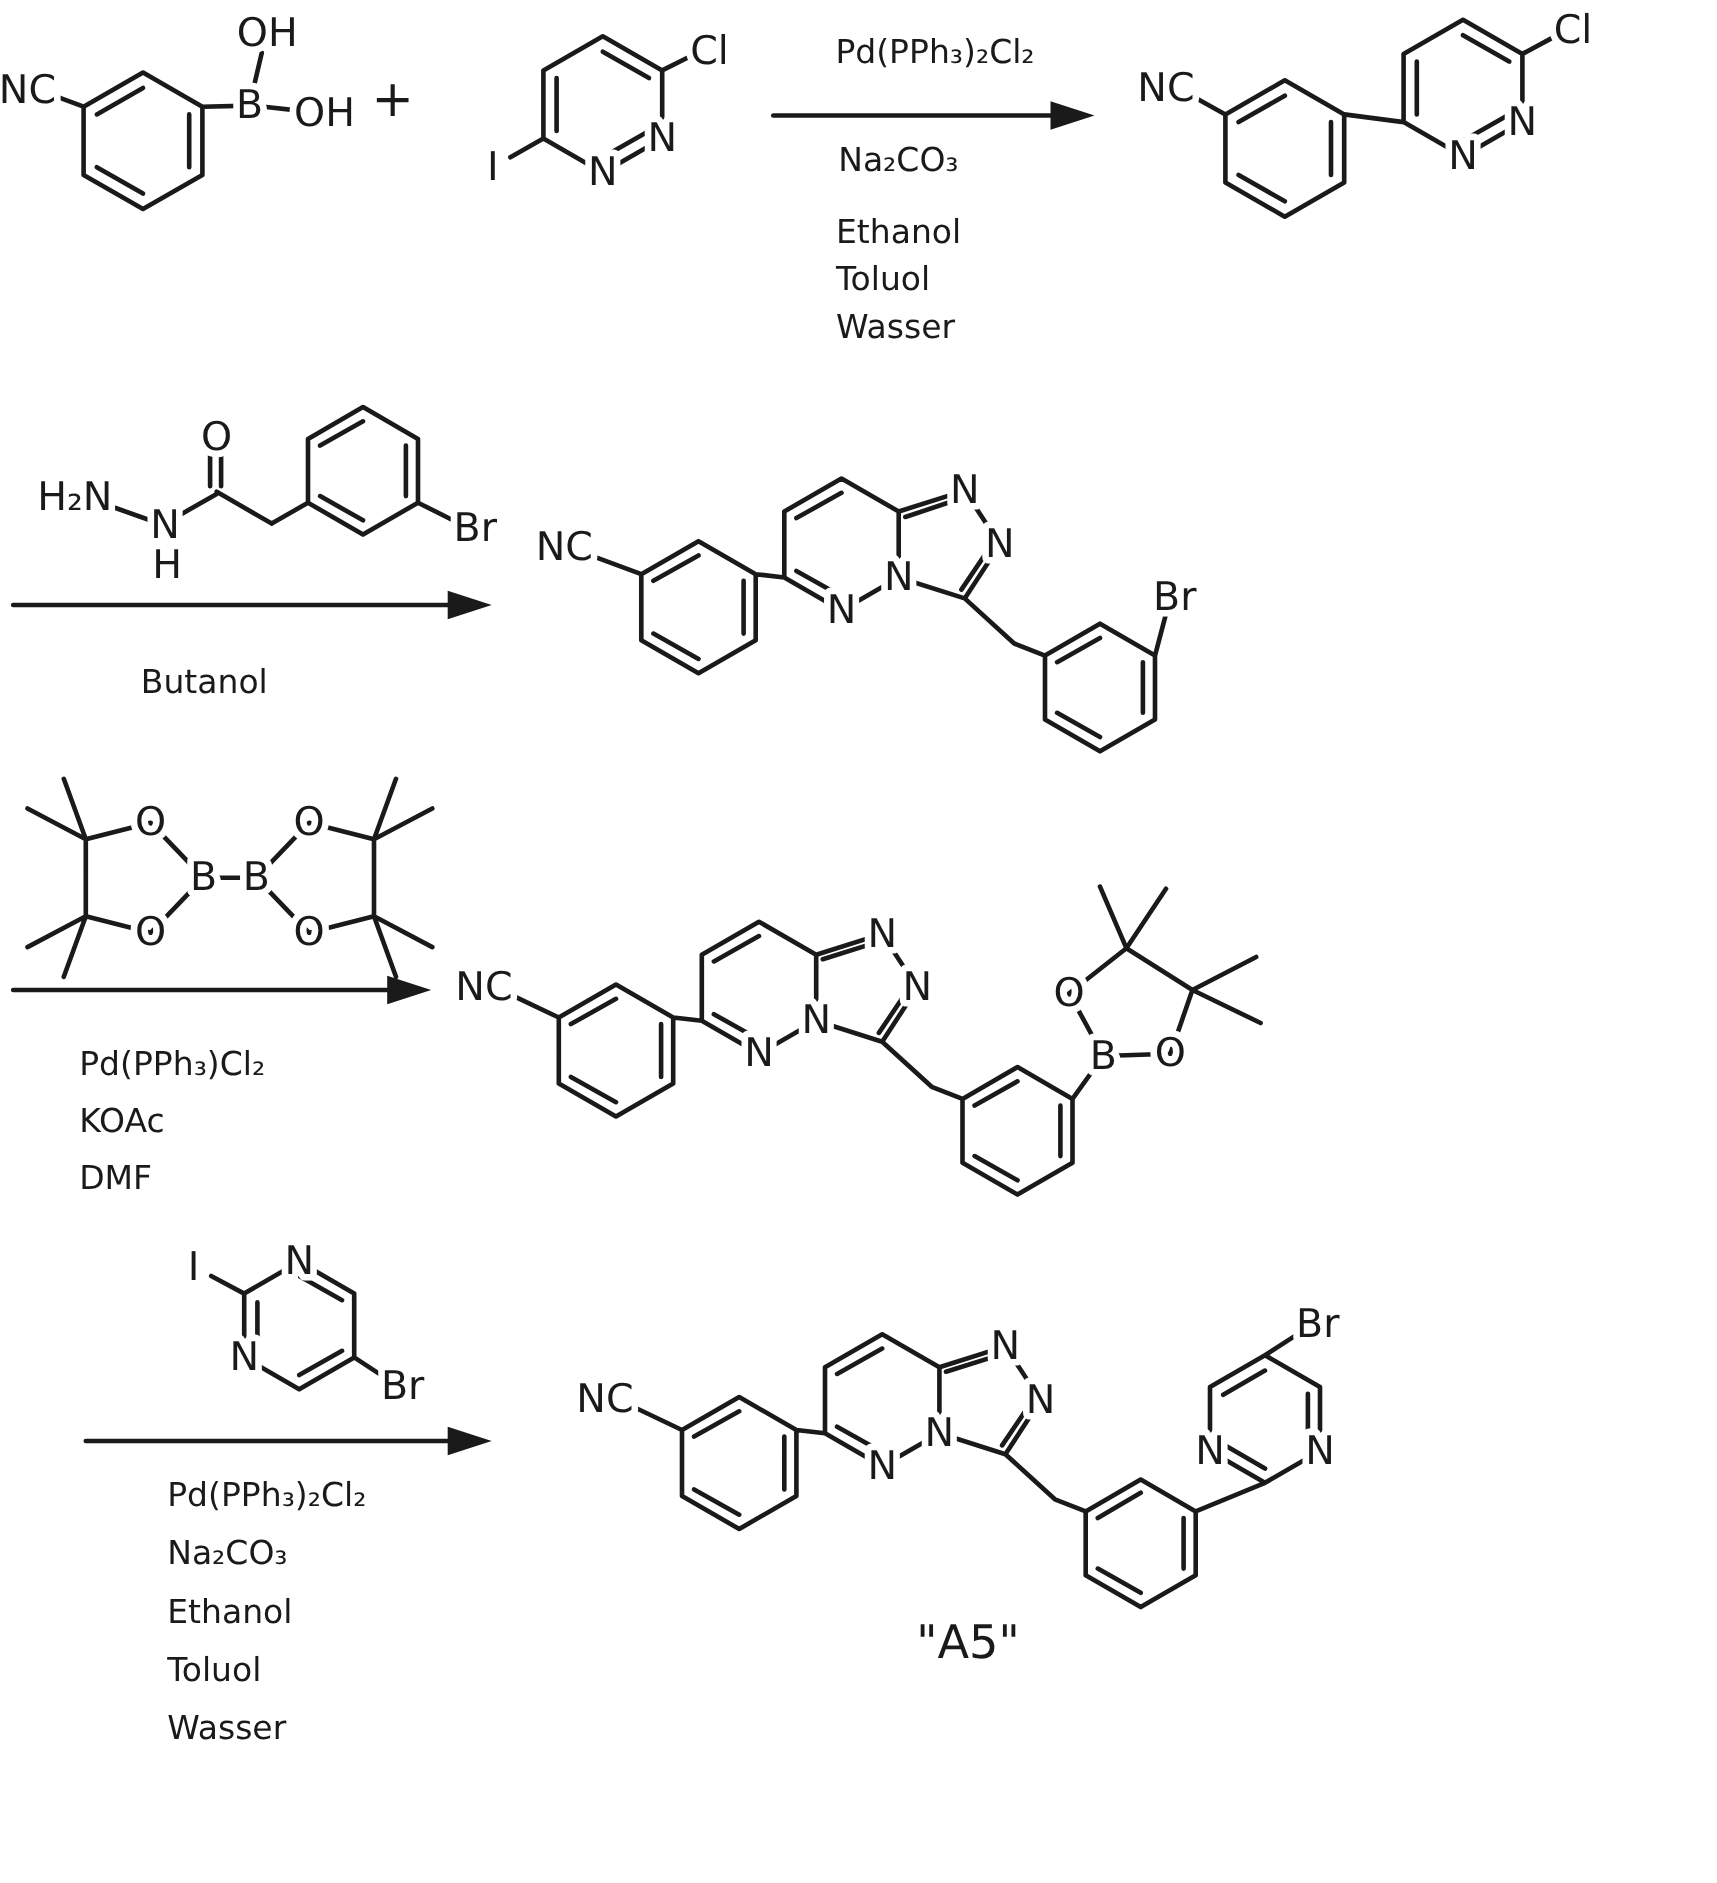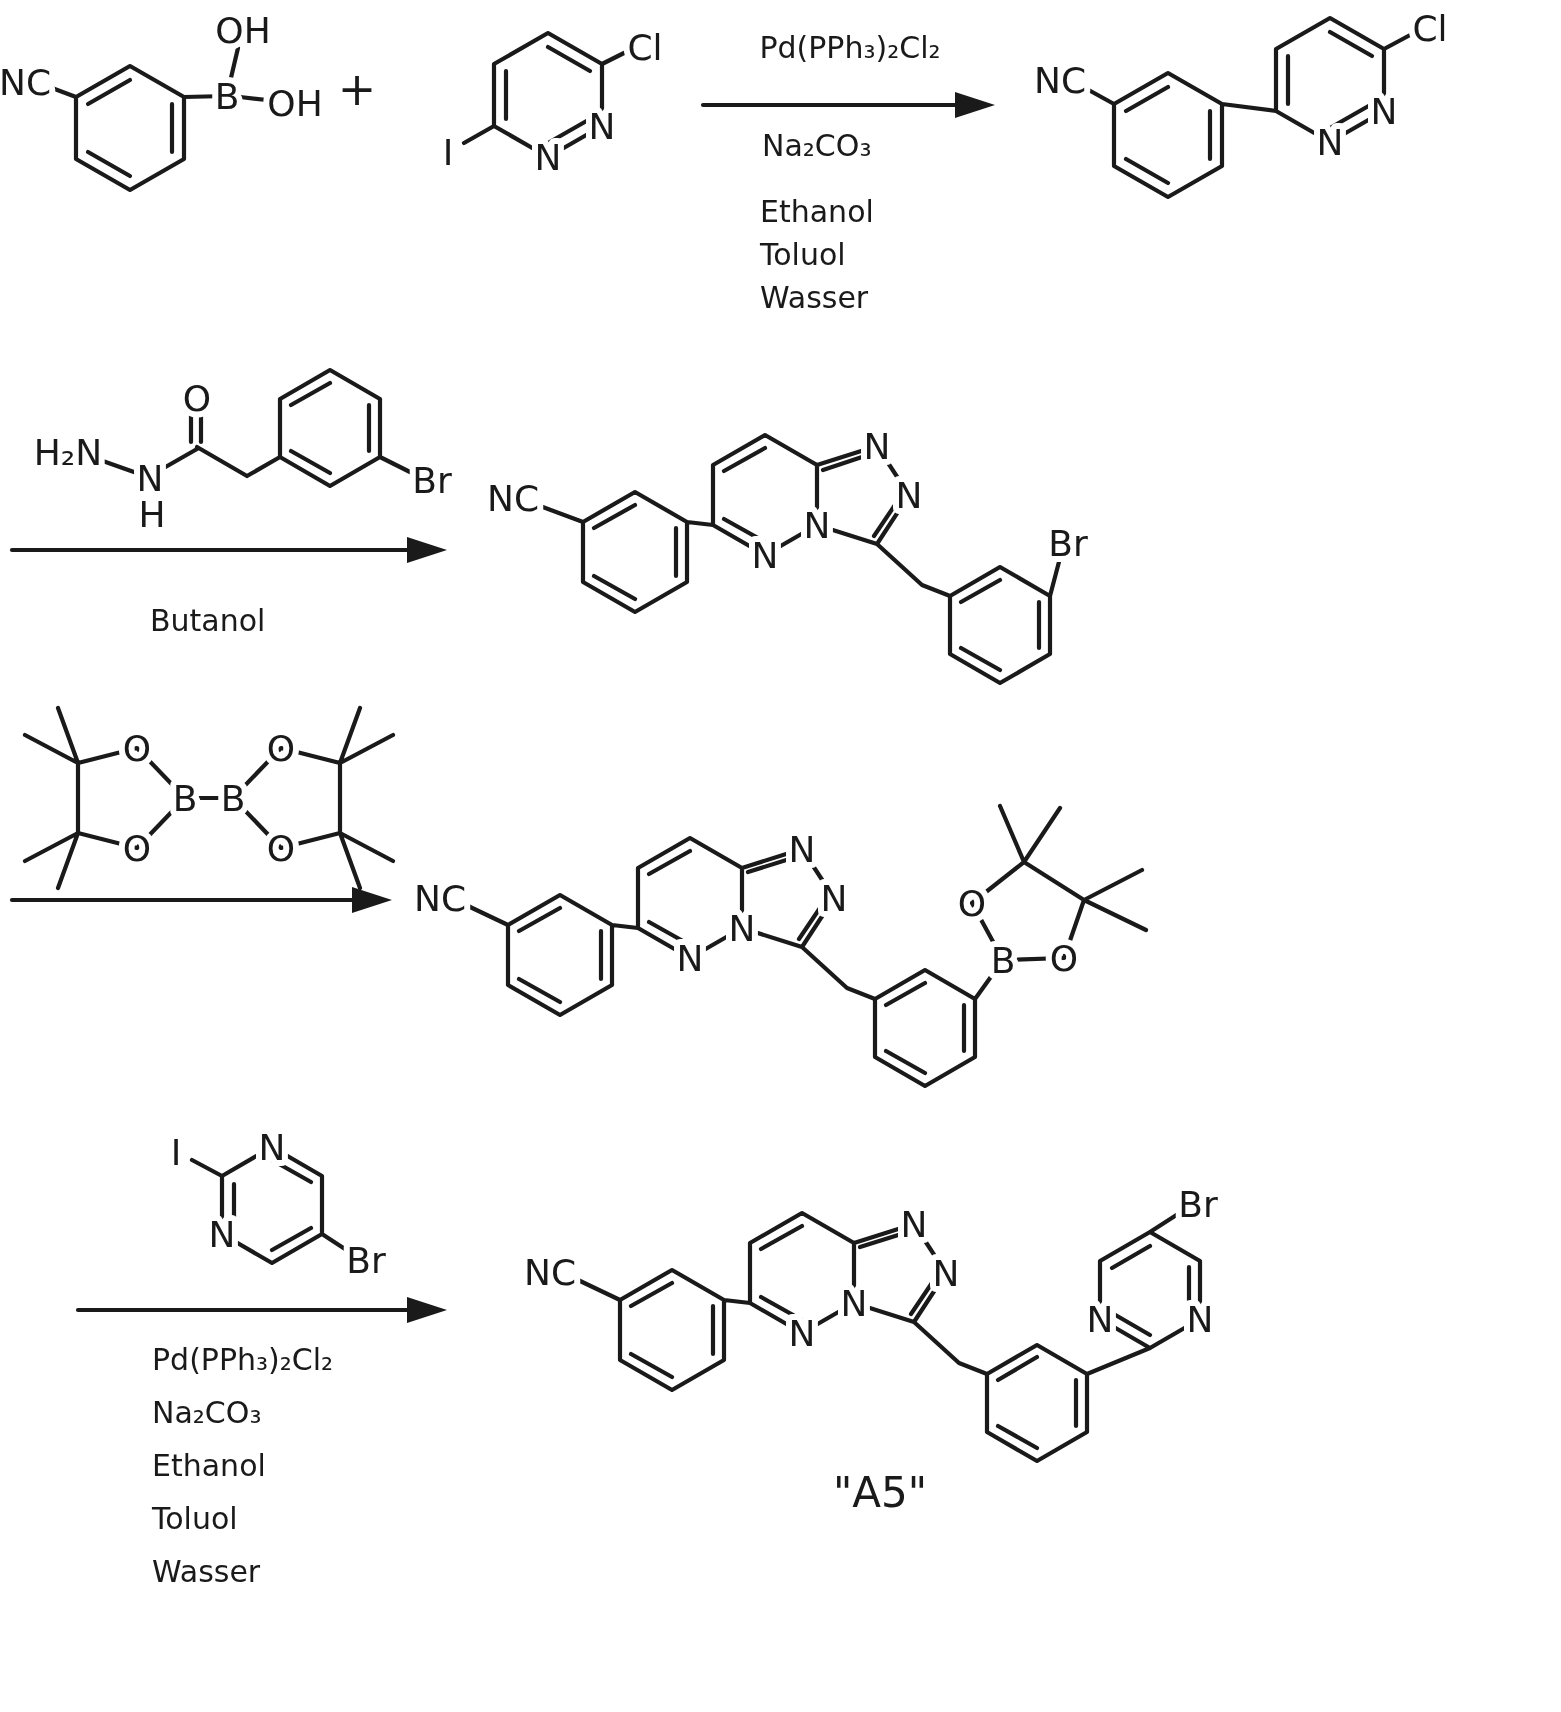--- a/index.html
+++ b/index.html
@@ -138,22 +138,27 @@
 <div class="rg plus" style="left:322px;top:62px;width:70px;text-align:center;">+</div>
 
 <div class="rg" style="left:700px;top:30px;width:300px;text-align:center;">Pd(PPh₃)₂Cl₂</div>
 <div class="rg" style="left:762px;top:128px;">Na₂CO₃</div>
 <div class="rg" style="left:760px;top:190px;line-height:43px;">
   <div>Ethanol</div>
   <div>Toluol</div>
   <div>Wasser</div>
 </div>
 
-<div class="rg" style="left:150px;top:603px;text-align:right;">Butanol</div>
+<div class="rg" style="left:128px;top:603px;text-align:right;">Butanol</div>
 
+<div class="rg" style="left:72px;top:942px;line-height:52px;">
+  <div>Pd(PPh₃)Cl₂</div>
+  <div>KOAc</div>
+  <div>DMF</div>
+</div>
 
 <div class="rg" style="left:152px;top:1333px;line-height:53px;">
   <div>Pd(PPh₃)₂Cl₂</div>
   <div>Na₂CO₃</div>
   <div>Ethanol</div>
   <div>Toluol</div>
   <div>Wasser</div>
 </div>
 
 <div class="rg caption" style="left:780px;top:1468px;width:200px;text-align:center;">"A5"</div>

